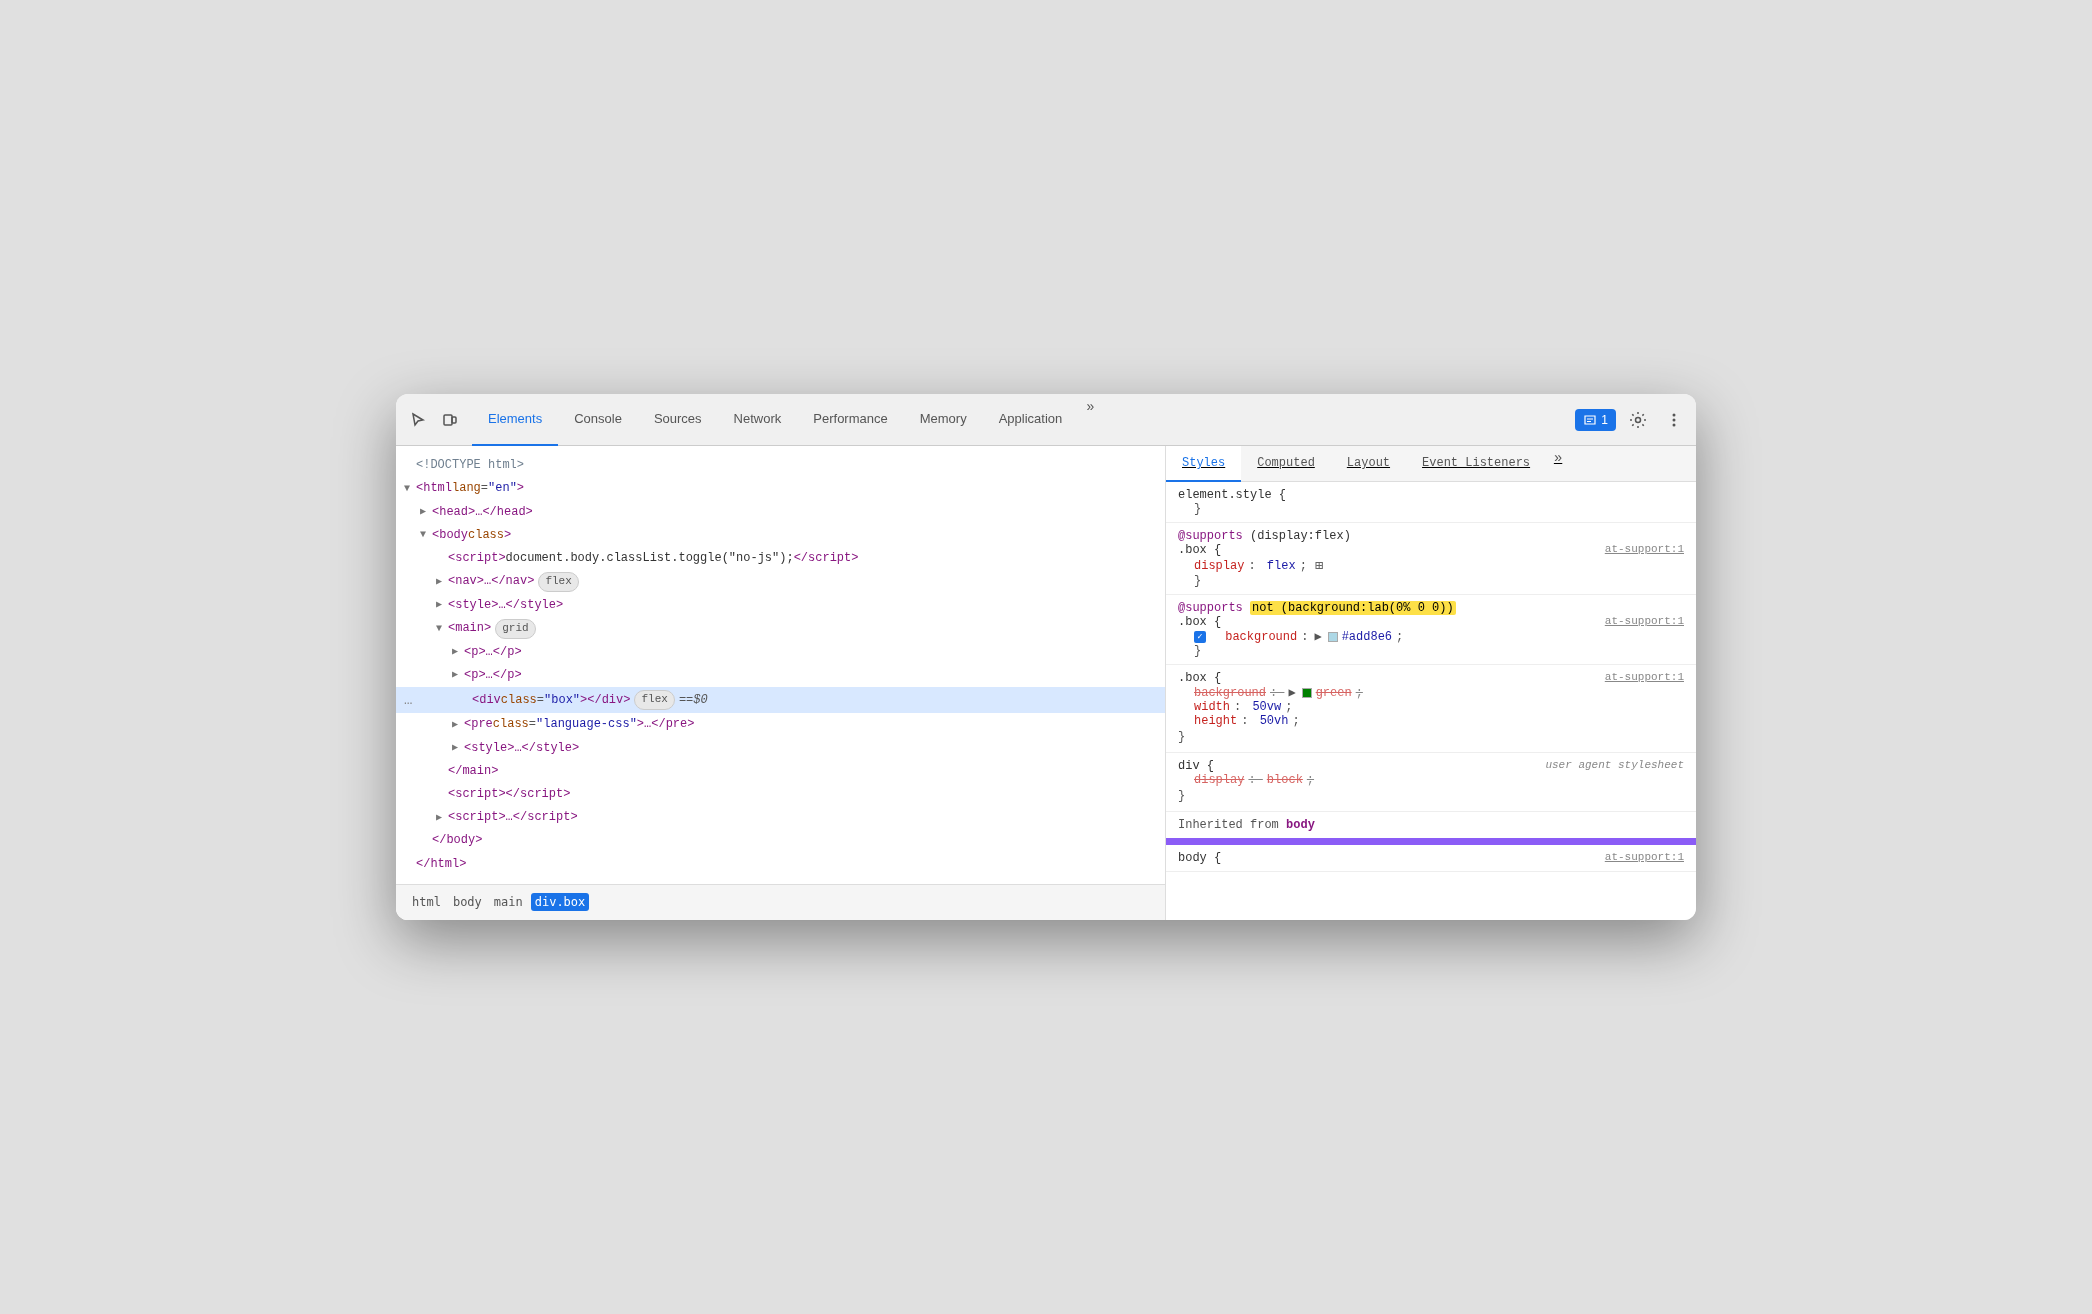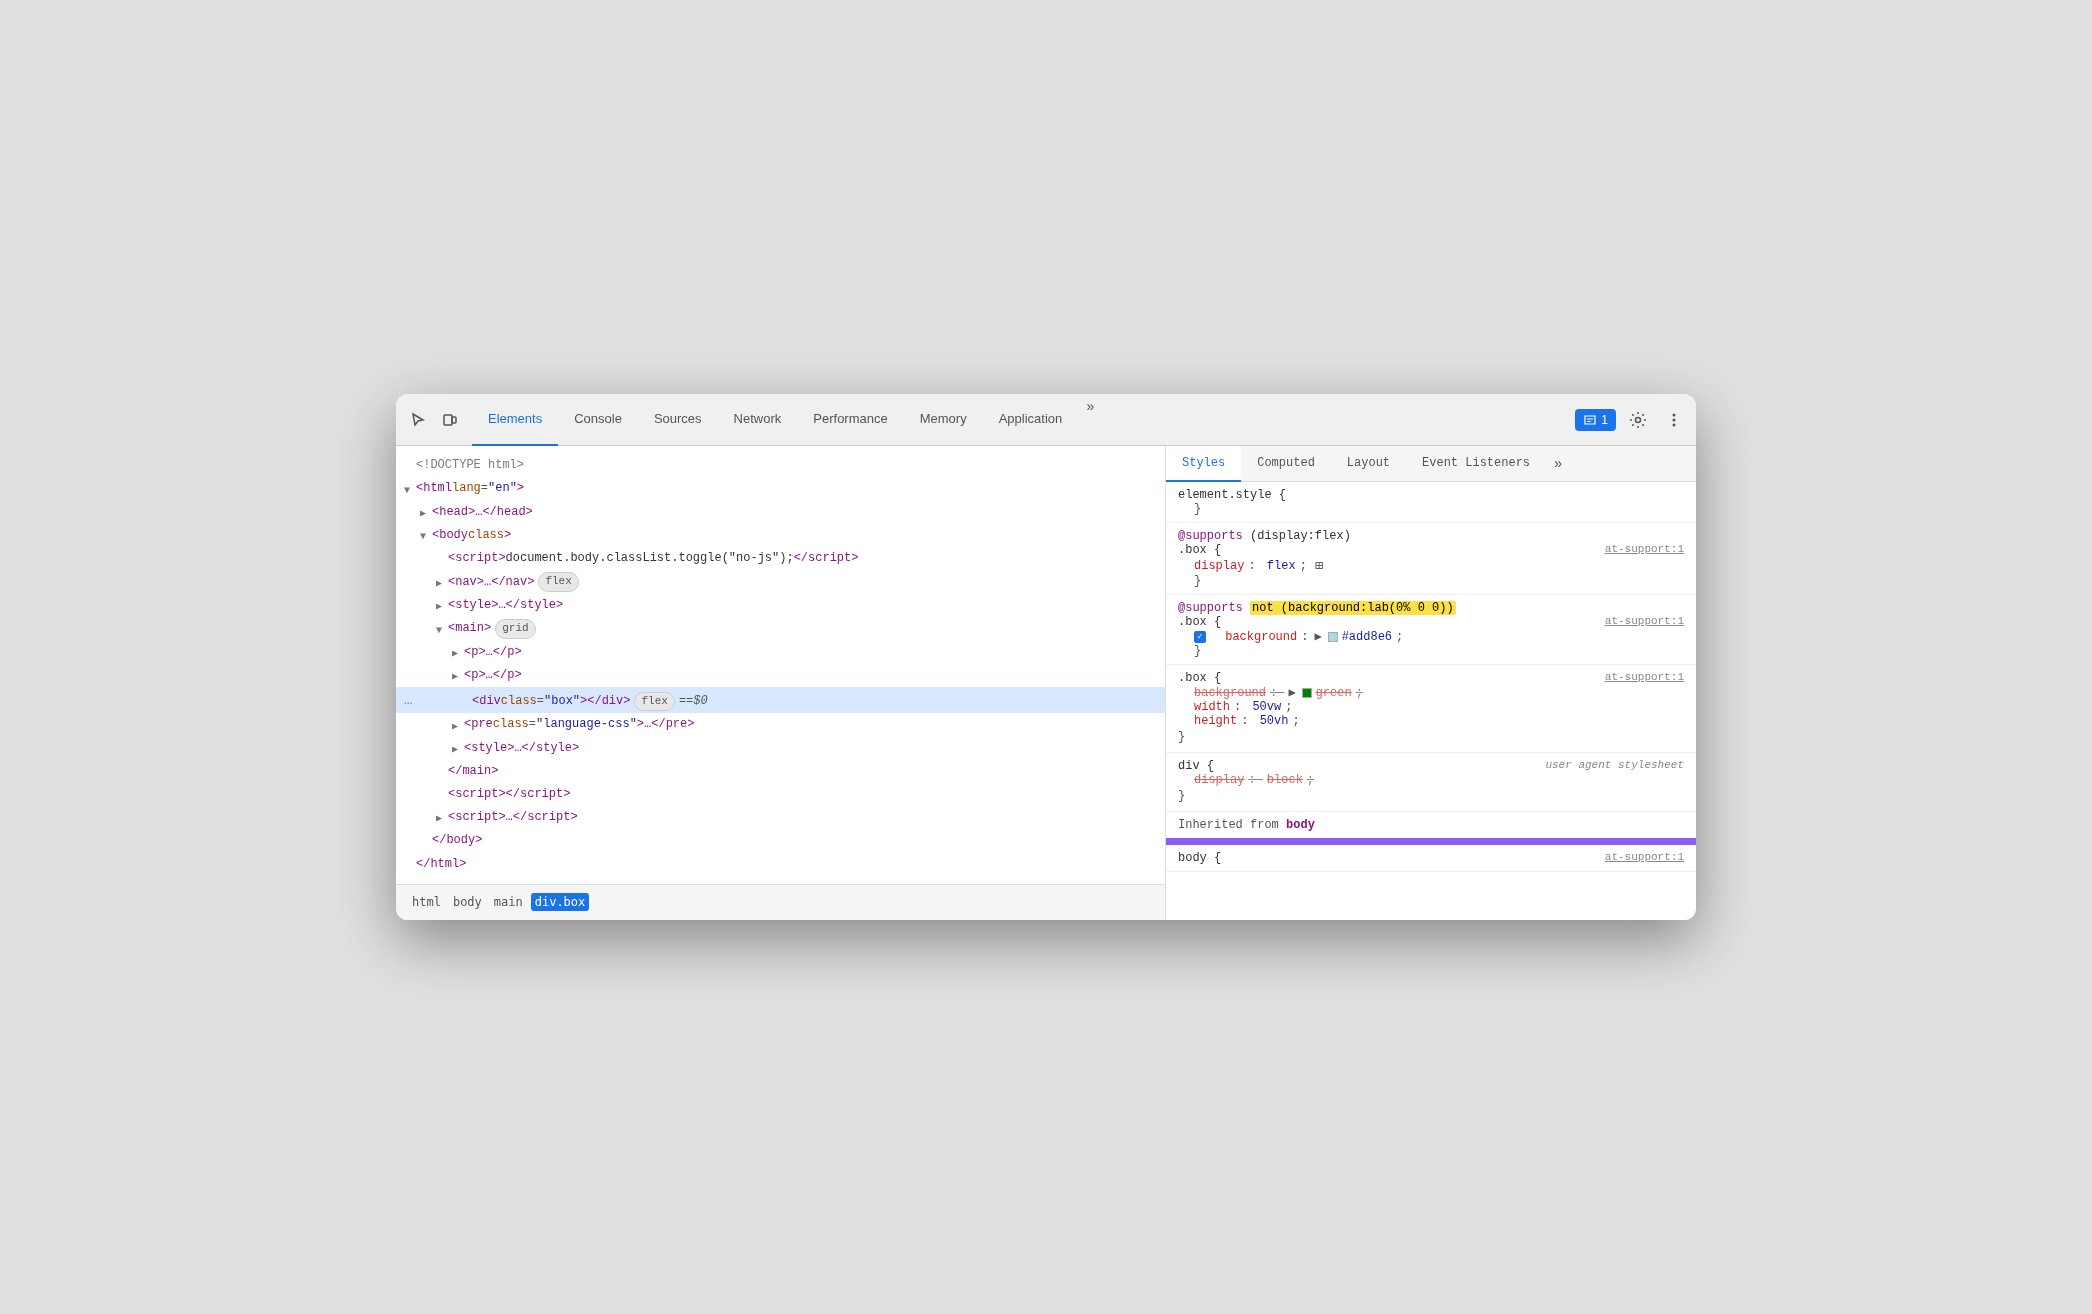--- a/index.html
+++ b/index.html
@@ -136,21 +136,21 @@
       font-family: 'Menlo', 'Monaco', 'Courier New', monospace;
       font-size: 12px;
     }
     .elements-tree {
       flex: 1;
       padding: 8px 0;
       overflow: auto;
     }
     .tree-line {
       display: flex;
-      align-items: flex-end;
+      align-items: center;
       padding: 2px 8px;
       line-height: 1.6;
       white-space: nowrap;
       cursor: default;
     }
     .tree-line.selected { background: #d8e8ff; }
     .tree-indent { display: inline-block; }
     .tree-toggle {
       display: inline-block;
       width: 12px;
@@ -206,24 +206,25 @@
     .styles-panel {
       flex: 1;
       background: #fff;
       display: flex;
       flex-direction: column;
       font-family: 'Menlo', 'Monaco', 'Courier New', monospace;
       font-size: 12px;
     }
     .styles-tabs {
       display: flex;
-      align-items: center;
+      align-items: flex-start;
       border-bottom: 1px solid #ddd;
       background: #f5f5f5;
       height: 36px;
+      text-decoration: underline;
     }
     .style-tab {
       padding: 0 16px;
       height: 36px;
       display: flex;
       align-items: center;
       cursor: pointer;
       font-size: 12px;
       color: #555;
       border-bottom: 2px solid transparent;

